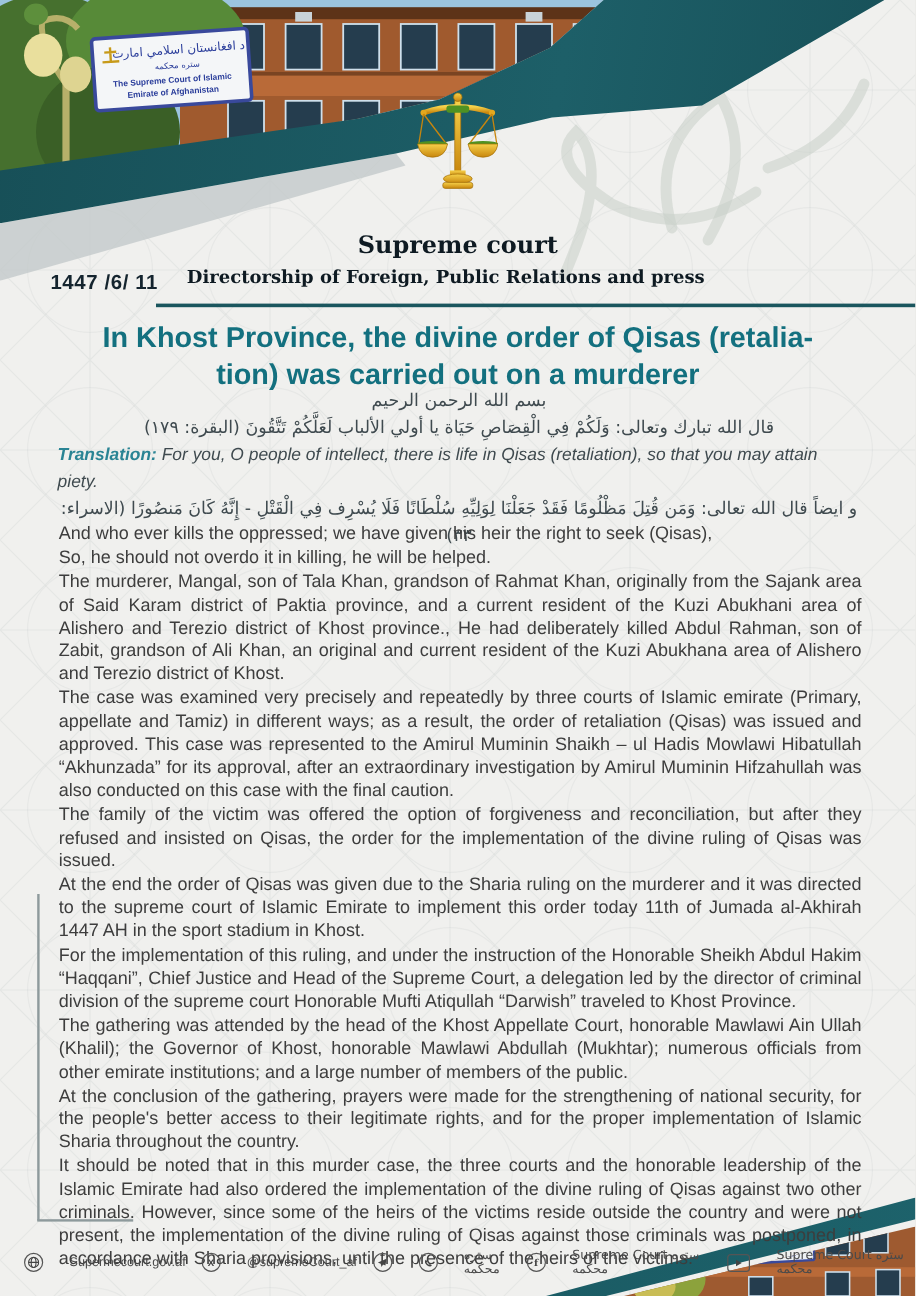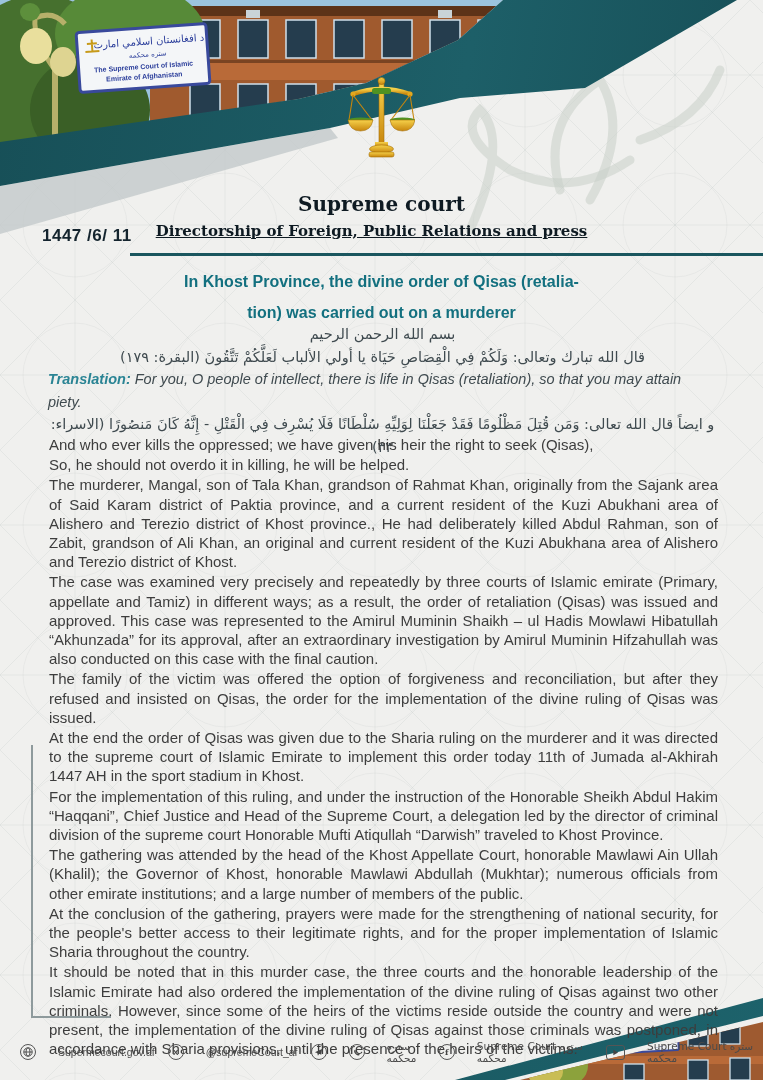--- a/index.html
+++ b/index.html
@@ -27,27 +27,27 @@
               clip-path:polygon(455px 120px,763px 38px,763px 56px,505px 120px);}
   .photo-bottom{position:absolute;left:0;top:960px;width:763px;height:120px;z-index:3;
               clip-path:polygon(520px 120px,763px 62px,763px 120px);}
 
   .emblem{position:absolute;left:347px;top:76px;z-index:5;}
   .org-title{position:absolute;left:0;top:158px;width:763px;text-align:center;z-index:5;
              font-family:"DejaVu Serif",serif;font-weight:700;font-size:23px;color:#0e1a22;}
   .org-subtitle{position:absolute;left:0;top:192px;width:763px;text-align:center;z-index:5;
              font-family:"DejaVu Serif",serif;font-weight:700;font-size:20px;color:#0e1a22;}
   .org-dept{position:absolute;left:0;top:222px;width:743px;text-align:center;z-index:5;
-             font-family:"DejaVu Serif",serif;font-weight:700;font-size:15px;color:#0e1a22;text-decoration:underline;}
+             font-family:"DejaVu Serif",serif;font-weight:700;font-size:15px;color:#0e1a22;}
   .date{position:absolute;left:42px;top:226px;z-index:5;font-weight:700;font-size:17px;
         color:#14242e;letter-spacing:.5px;}
   .top-rule{position:absolute;left:130px;right:0;top:253px;height:3px;background:#1a565e;z-index:5;}
 
   .headline{position:absolute;left:0;top:266px;width:763px;text-align:center;z-index:5;
-            color:#13707f;font-weight:700;font-size:16px;line-height:31px;}
+            color:#13707f;font-weight:700;font-size:24px;line-height:31px;}
 
   .scripture{position:absolute;left:48px;right:46px;top:323px;z-index:5;color:#3f4a4f;
              font-size:14.5px;line-height:22.5px;}
   .ar{direction:rtl;text-align:center;font-family:"DejaVu Sans",sans-serif;}
   .trans{direction:ltr;text-align:left;font-style:italic;}
   .trans .lbl{color:#2a8494;font-weight:700;}
 
   .body-text{position:absolute;left:48px;right:44px;top:434px;z-index:5;color:#3d3d3d;
              font-size:15px;line-height:19.2px;text-align:justify;}
   .body-text p{margin:1px;}

